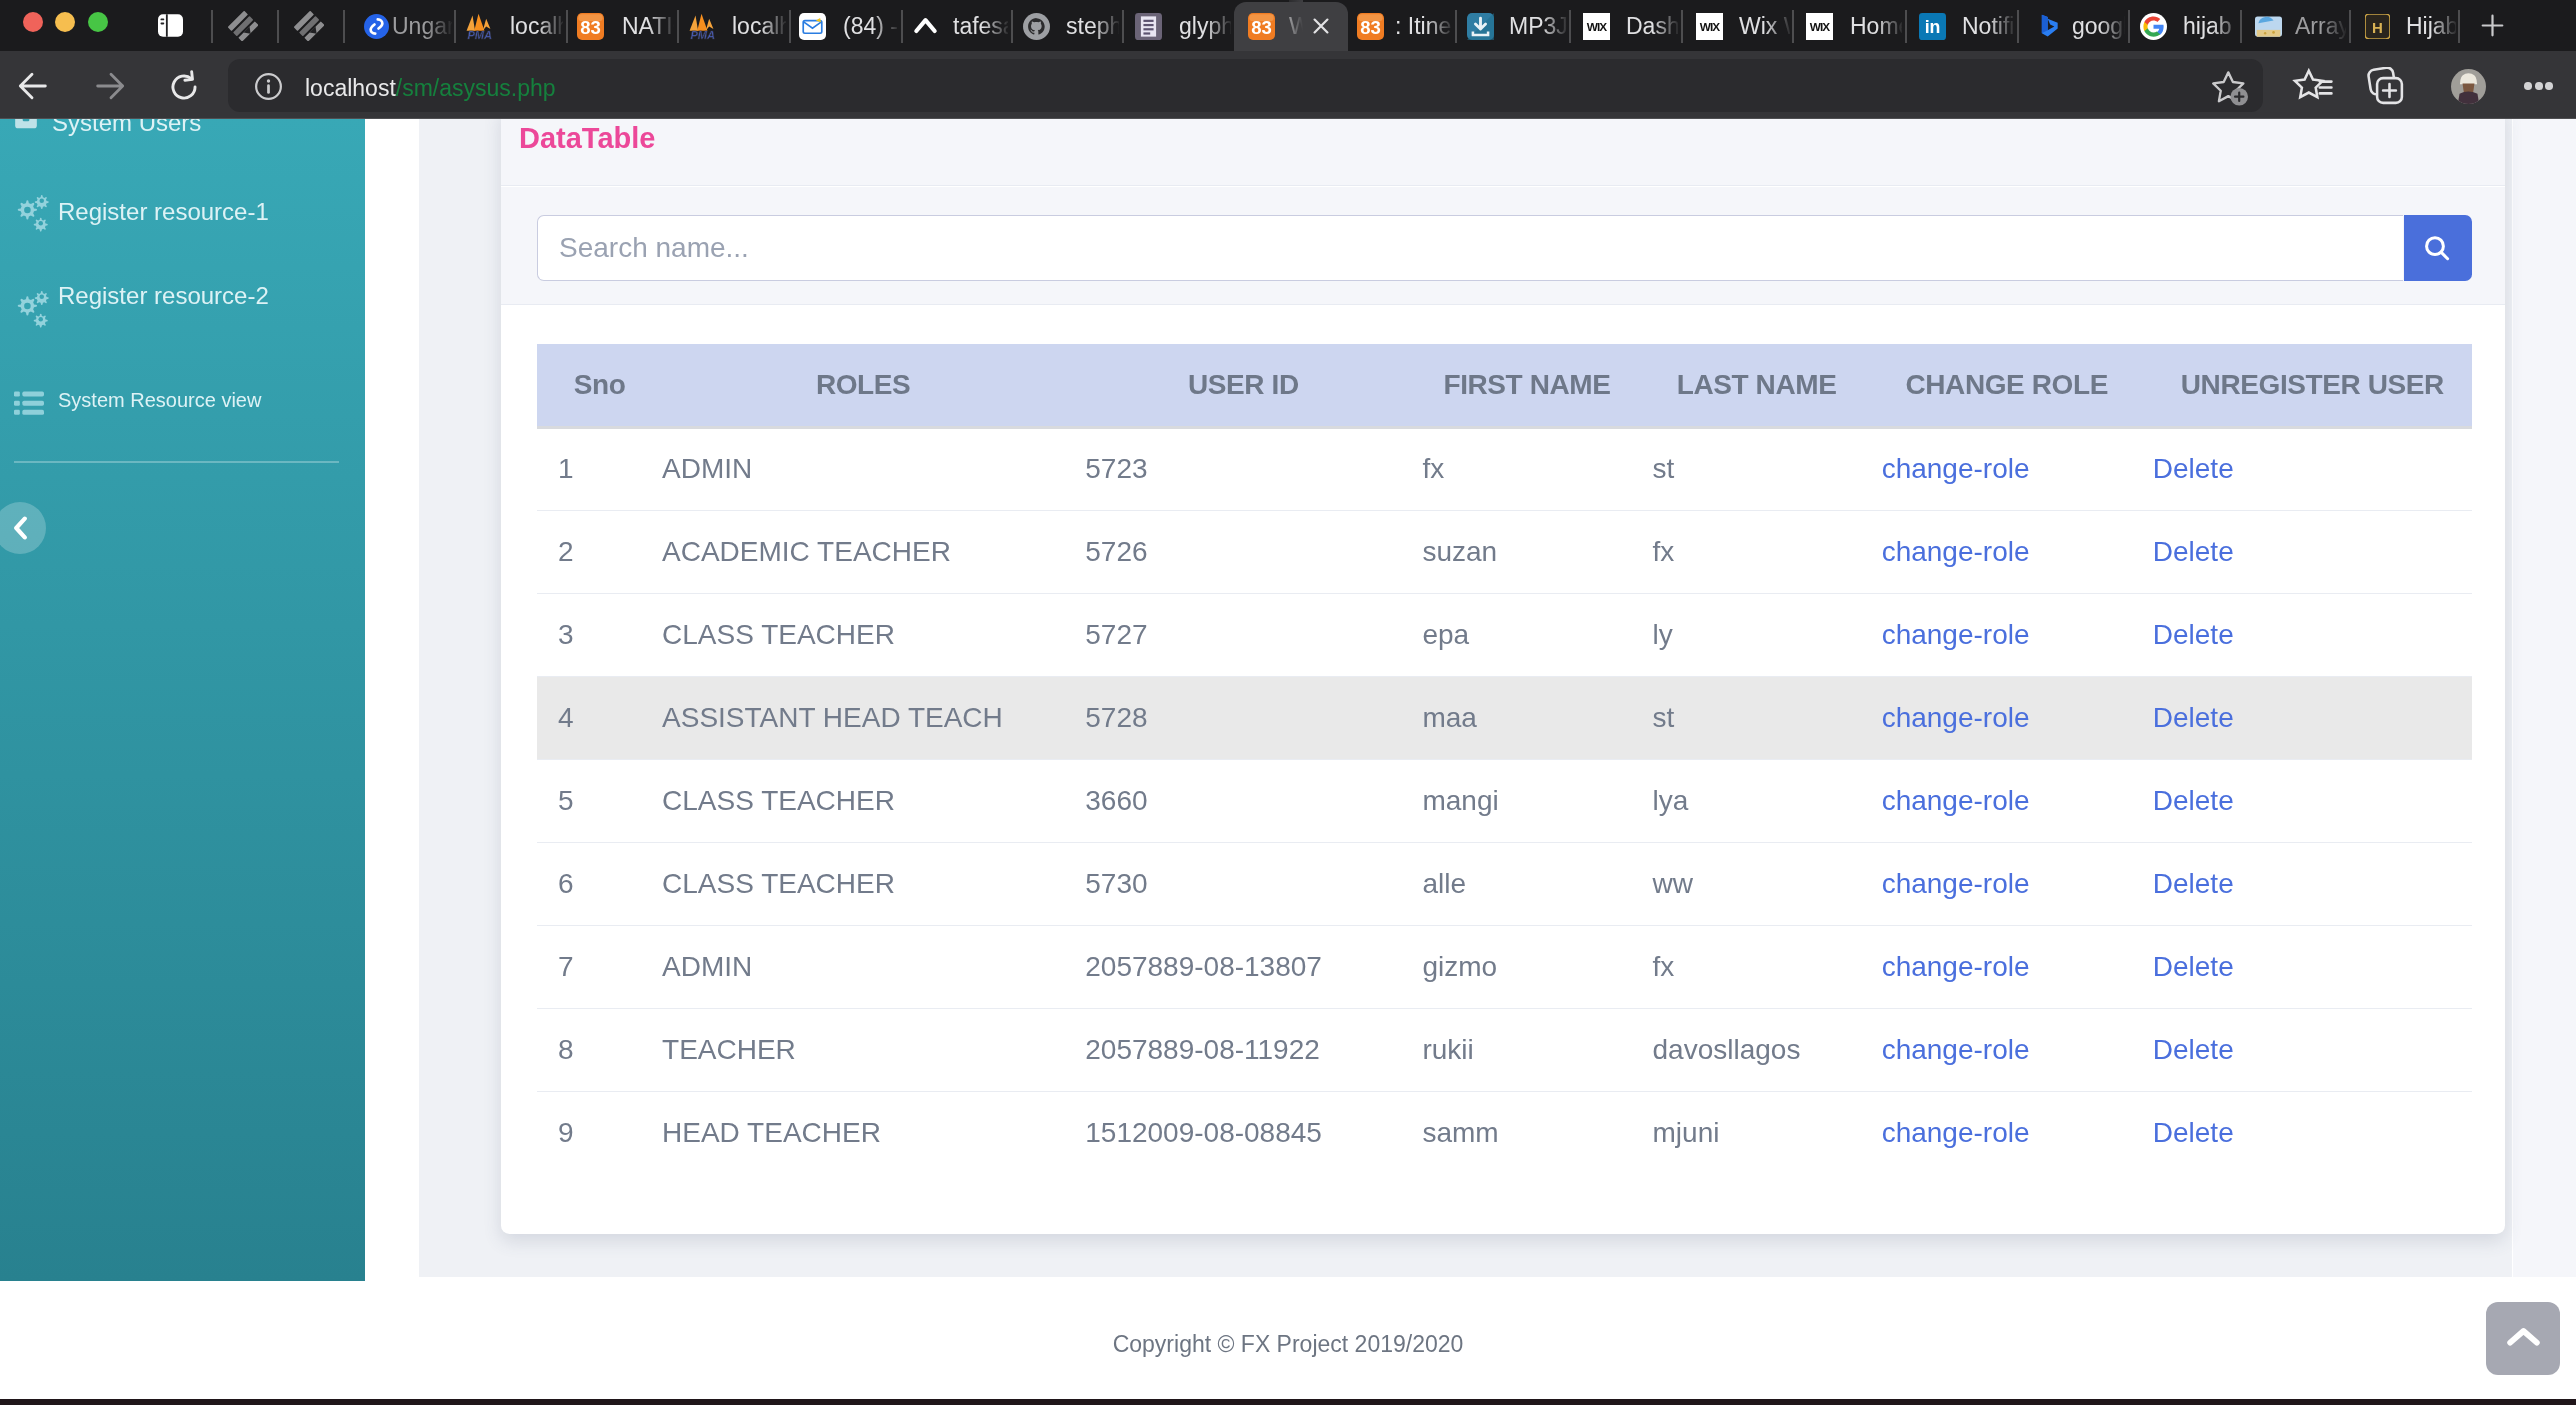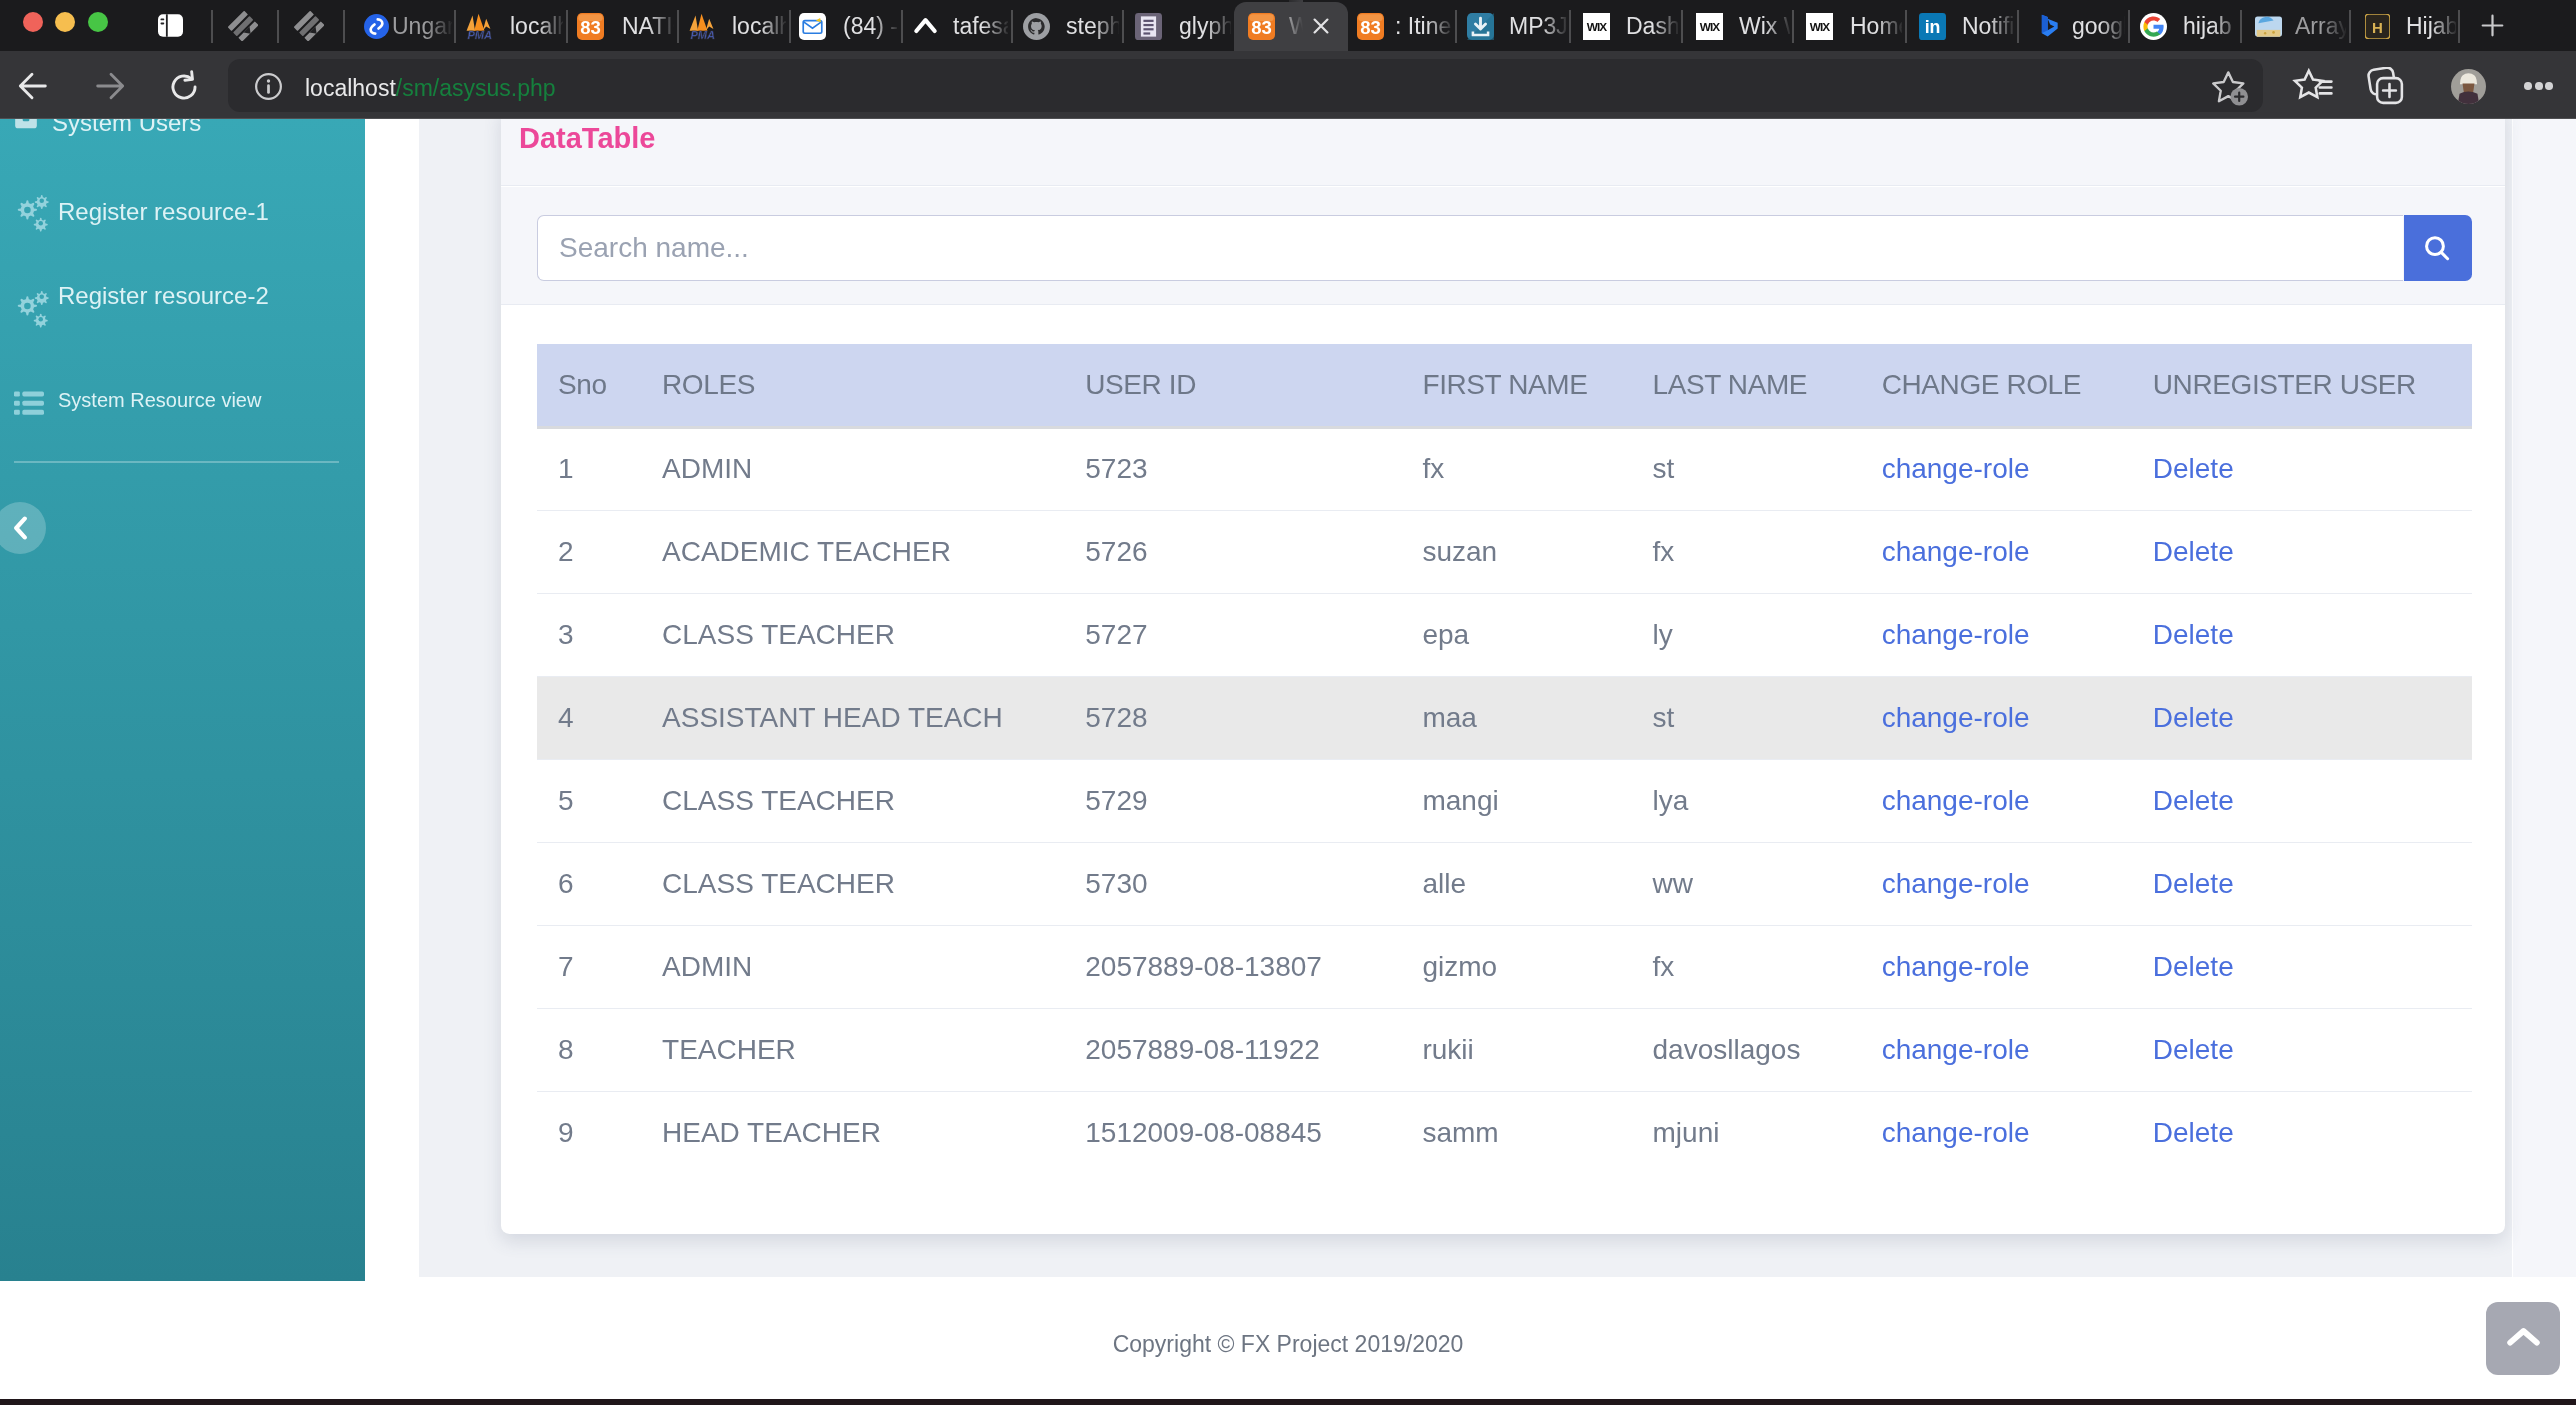--- a/index.html
+++ b/index.html
@@ -1,21 +1,21 @@
 <!DOCTYPE html>
 <html style="font-size:13.5px"><head><meta charset="utf-8"><style>
 *{margin:0;padding:0;box-sizing:border-box}
 html,body{width:2576px;height:1406px;overflow:hidden;background:#fff;font-family:"Liberation Sans",sans-serif;}
 .abs{position:absolute}
 .tlabel{position:absolute;top:0;height:51px;line-height:52px;font-size:23px;color:#e0e0e2;overflow:hidden;white-space:nowrap}
 .tlabel:after{content:"";position:absolute;right:0;top:0;bottom:0;width:25px;background:linear-gradient(90deg,rgba(27,27,29,0),rgba(27,27,29,.92))}
 .tlabel.on:after{background:linear-gradient(90deg,rgba(63,63,66,0),#3f3f42)}
 .sep{position:absolute;top:10px;width:1.7px;height:33px;background:#4d4d4f}
 table{border-collapse:collapse;table-layout:fixed;width:1935px}
-th{height:83px;background:#cdd6f0;color:#6e7889;font-size:28px;letter-spacing:-0.4px;text-align:left;padding:0 0 0 21px;font-weight:normal;border-bottom:3.4px solid #d8dade}
+th{height:83px;background:#cdd6f0;color:#6e7889;font-size:28px;letter-spacing:-0.4px;text-align:center;padding:0 0 0 21px;font-weight:bold;border-bottom:3.4px solid #d8dade}
 td{height:83px;color:#727b8b;font-size:28px;padding:0 0 0 21px;border-top:1.7px solid #e9ecf2;font-weight:normal}
 tr.first td{border-top:none}
 tr.gray td{background:#e9e9e9}
 td.lk{color:#4a6fdd}
 </style></head><body>
 <div class="abs" style="left:419px;top:118px;width:2093px;height:1159px;background:#eff1f5"></div>
 <div class="abs" style="left:2513px;top:118px;width:63px;height:1159px;background:#f5f6fa"></div>
 <div class="abs" style="left:0;top:1399px;width:2576px;height:6.8px;background:#20161a"></div>
 <div class="abs" style="left:501px;top:108px;width:2004px;height:1126px;background:#fff;border-radius:8.5px;box-shadow:0 6.8px 18.6px rgba(70,80,110,0.16)">
   <div class="abs" style="left:0;top:0;width:2004px;height:78px;background:#f5f6fa;border-radius:8.5px 8.5px 0 0;border-bottom:1.7px solid #e8ebf2"></div>
@@ -81,21 +81,21 @@
             <td>ASSISTANT HEAD TEACH</td>
             <td>5728</td>
             <td>maa</td>
             <td>st</td>
             <td class="lk">change-role</td>
             <td class="lk">Delete</td>
           </tr>
   <tr>
             <td>5</td>
             <td>CLASS TEACHER</td>
-            <td>5729</td>
+            <td>3660</td>
             <td>mangi</td>
             <td>lya</td>
             <td class="lk">change-role</td>
             <td class="lk">Delete</td>
           </tr>
   <tr>
             <td>6</td>
             <td>CLASS TEACHER</td>
             <td>5730</td>
             <td>alle</td>

